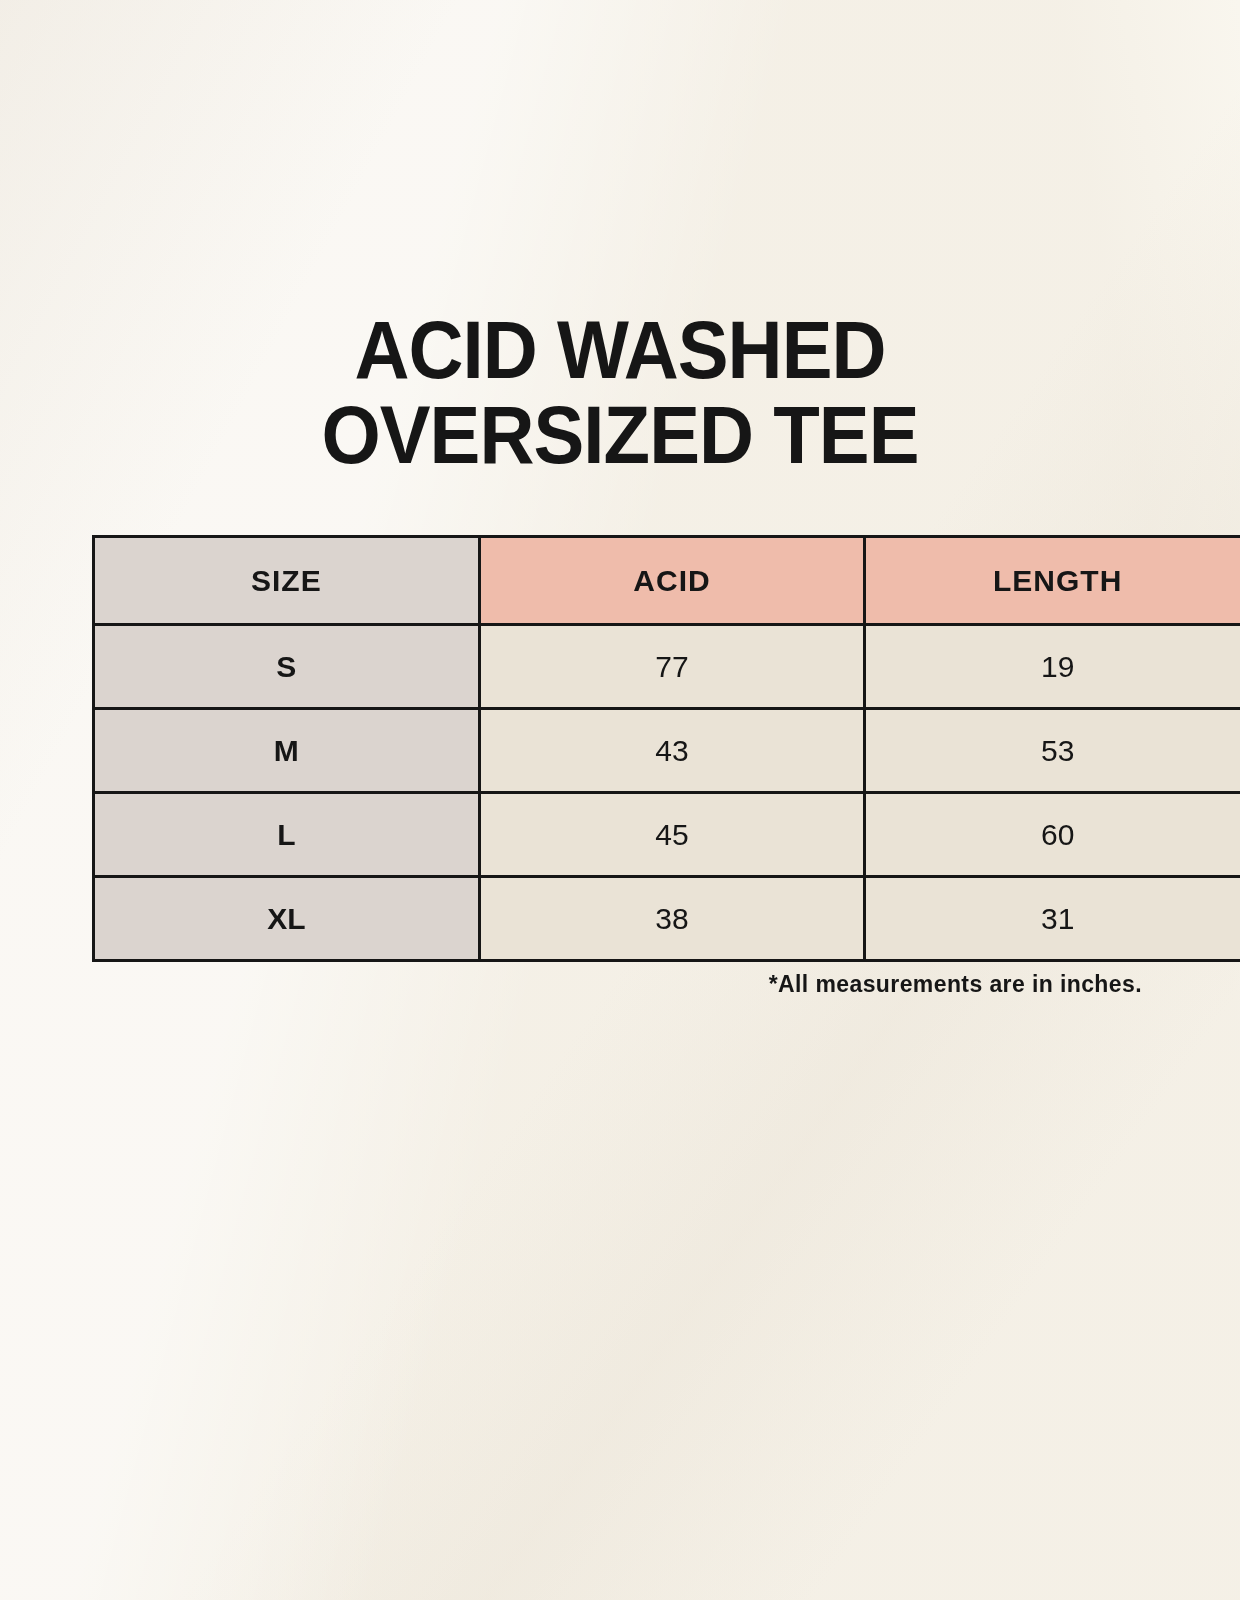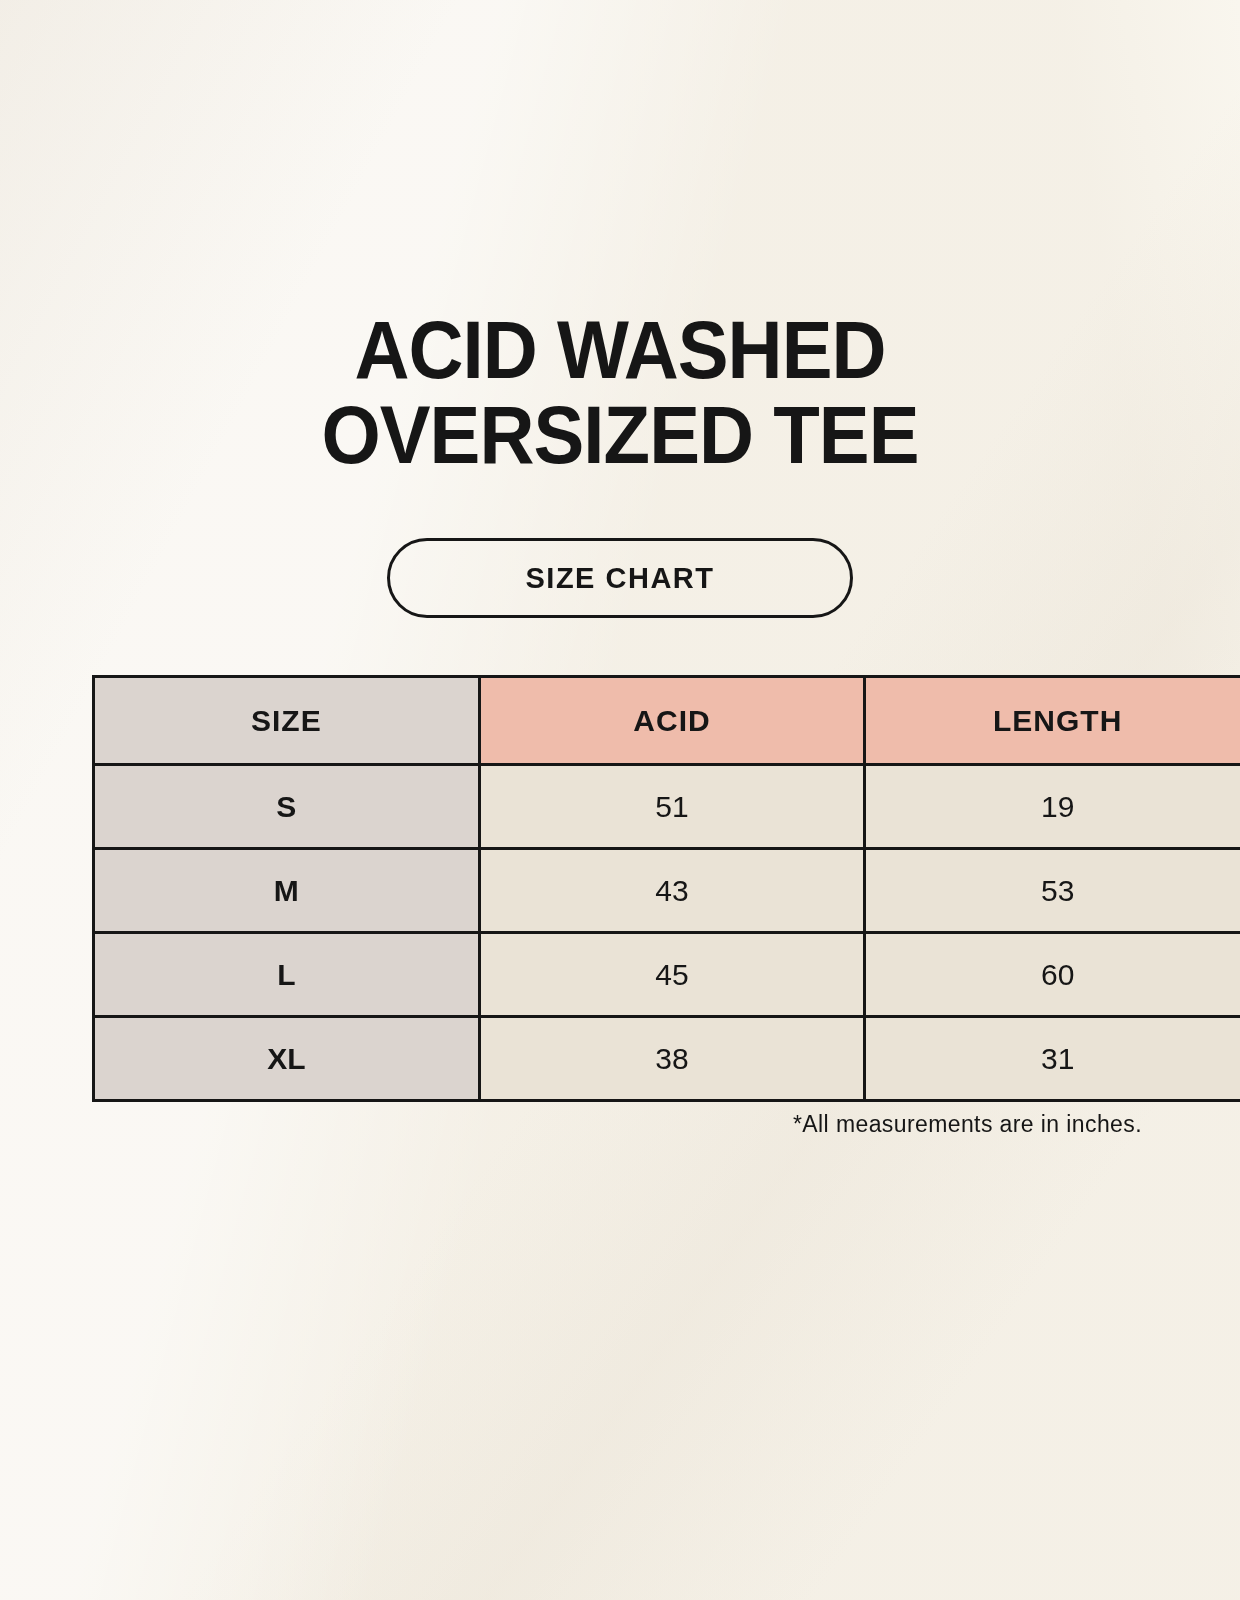--- a/index.html
+++ b/index.html
@@ -81,49 +81,48 @@
   }
   table.size-chart td.size-col{
     background:var(--size-column-bg);
     font-weight:700;
   }
   .footnote{
     width:1050px;
     margin:9px 0 0 92px;
     text-align:right;
     font-size:23px;
-    font-weight:400;
+    font-weight:700;
     letter-spacing:0.4px;
     color:var(--text);
   }
 </style>
 </head>
 <body>
 
 <div class="page">
 
   <h1 class="title">
     <div>ACID WASHED</div>
     <div>OVERSIZED TEE</div>
   </h1>
 
-  <button class="pill-button">SIZE CHART</button>
 
   <table class="size-chart">
     <thead>
       <tr>
         <th class="size-col">SIZE</th>
         <th>ACID</th>
         <th>LENGTH</th>
       </tr>
     </thead>
     <tbody>
       <tr>
         <td class="size-col">S</td>
-        <td>51</td>
+        <td>77</td>
         <td>19</td>
       </tr>
       <tr>
         <td class="size-col">M</td>
         <td>43</td>
         <td>53</td>
       </tr>
       <tr>
         <td class="size-col">L</td>
         <td>45</td>

